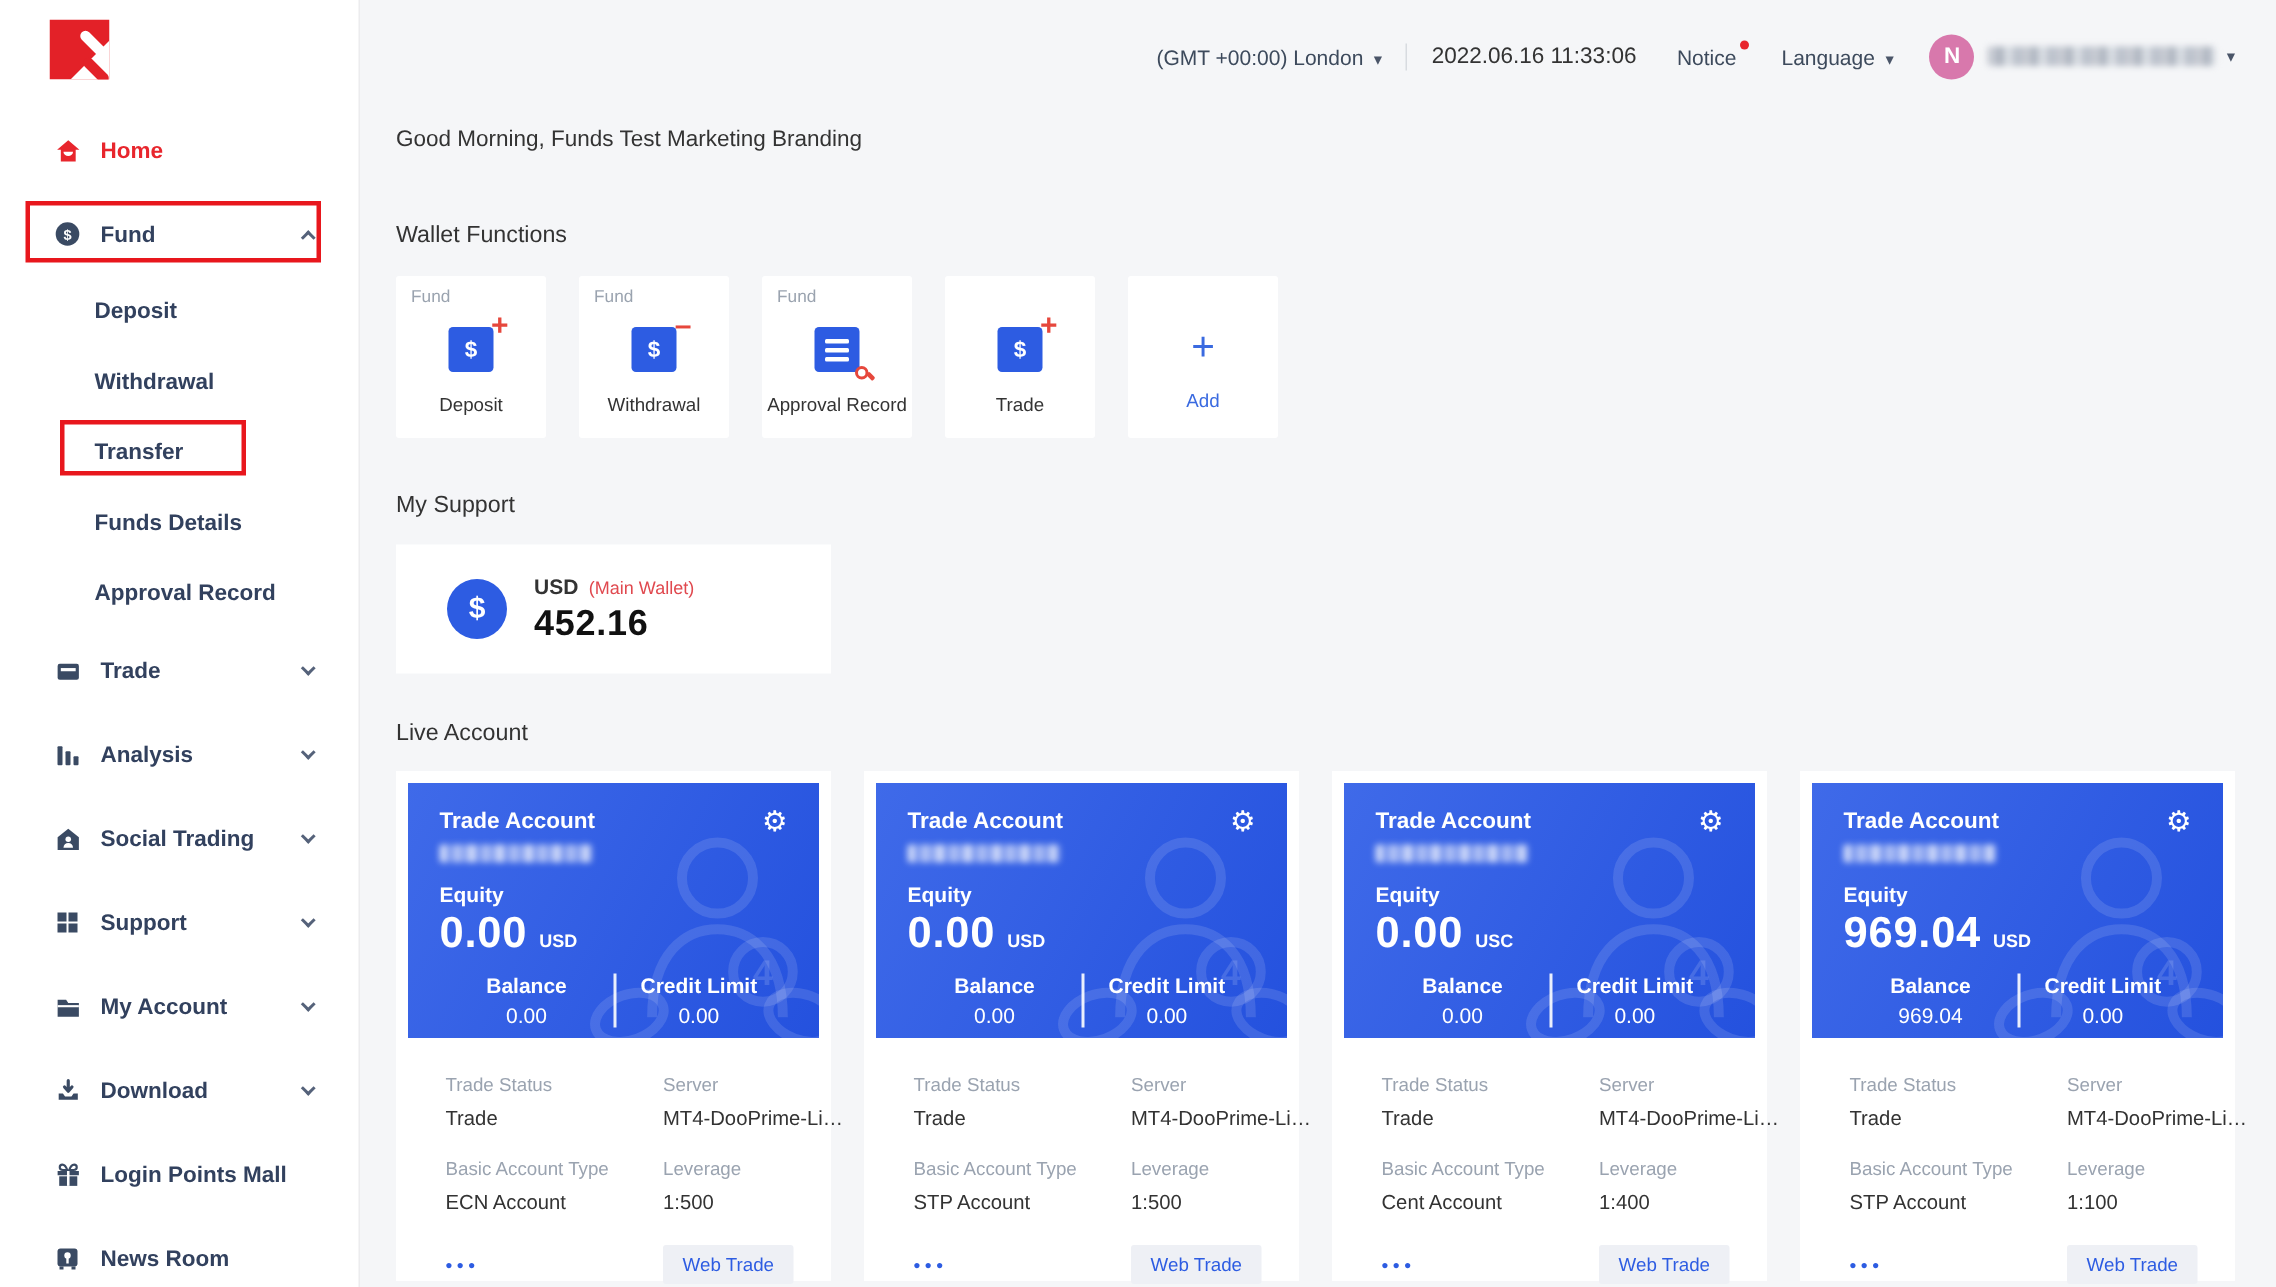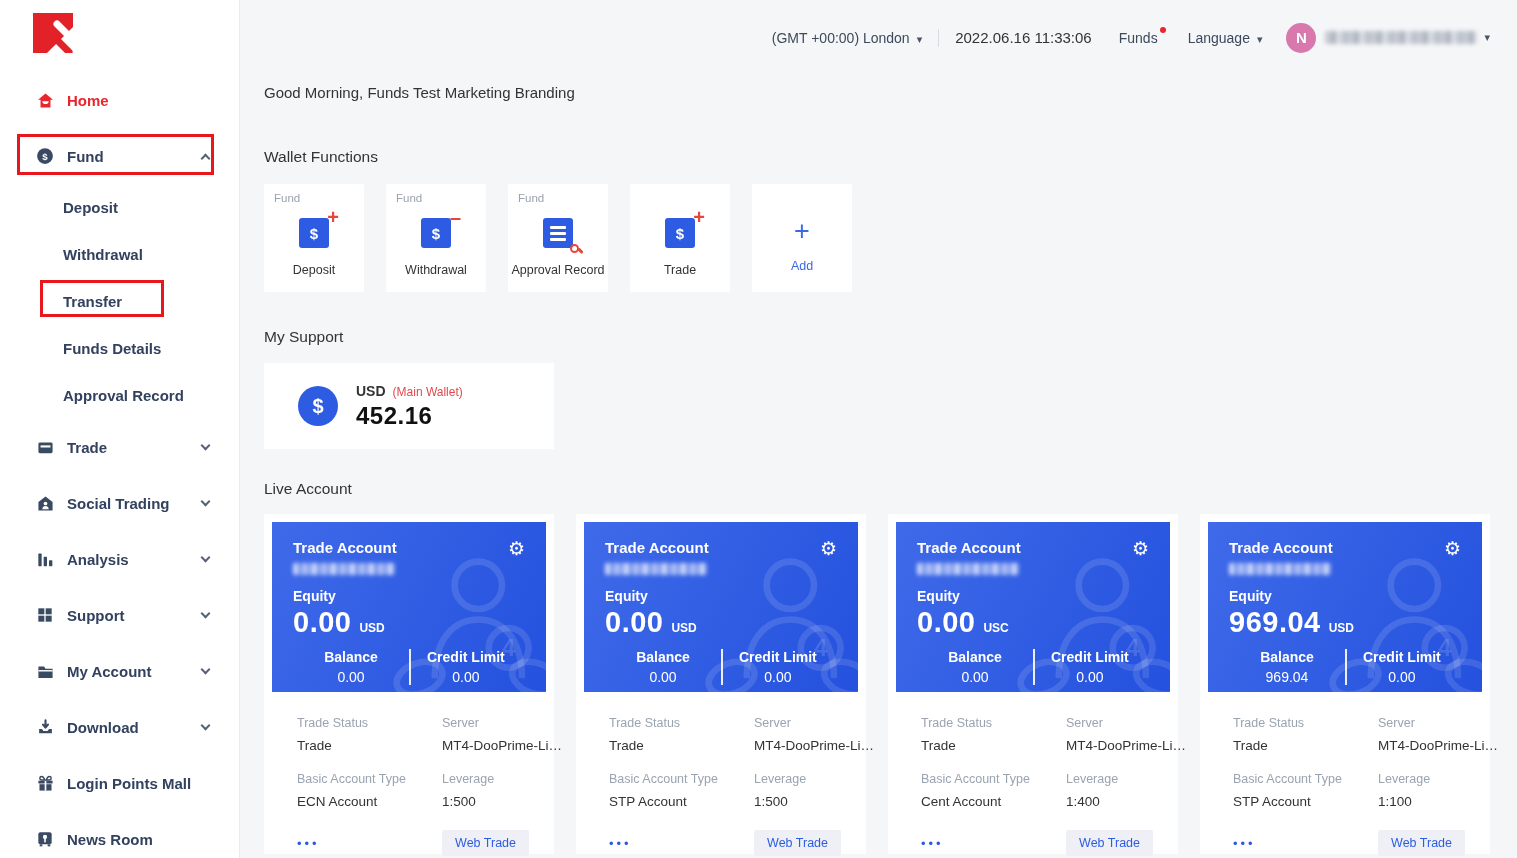--- a/index.html
+++ b/index.html
@@ -153,39 +153,39 @@
             <rect x="2" y="5" width="20" height="15" rx="2" fill="#3a4a63"></rect>
             <rect x="5" y="9" width="14" height="3" fill="#fff"></rect>
           </svg>
       </span>
       <span class="lbl">Trade</span>
       <span class="cv"></span>
     </div>
 
     <div class="mi">
       <span class="ico">
+        <svg width="16" height="17" viewBox="0 0 24 24">
+            <rect x="2" y="3" width="5" height="19" rx="1" fill="#3a4a63"></rect>
+            <rect x="10" y="8" width="5" height="14" rx="1" fill="#3a4a63"></rect>
+            <rect x="18" y="13" width="5" height="9" rx="1" fill="#3a4a63"></rect>
+          </svg>
+      </span>
+      <span class="lbl">Analysis</span>
+      <span class="cv"></span>
+    </div>
+
+    <div class="mi">
+      <span class="ico">
         <svg width="17" height="17" viewBox="0 0 24 24">
             <path d="M12 2 2 10v12h20V10z" fill="#3a4a63"></path>
             <circle cx="12" cy="12" r="2.6" fill="#fff"></circle>
             <path d="M7.5 20c0-3 2-4.5 4.5-4.5s4.5 1.5 4.5 4.5z" fill="#fff"></path>
           </svg>
       </span>
       <span class="lbl">Social Trading</span>
-      <span class="cv"></span>
-    </div>
-
-    <div class="mi">
-      <span class="ico">
-        <svg width="16" height="17" viewBox="0 0 24 24">
-            <rect x="2" y="3" width="5" height="19" rx="1" fill="#3a4a63"></rect>
-            <rect x="10" y="8" width="5" height="14" rx="1" fill="#3a4a63"></rect>
-            <rect x="18" y="13" width="5" height="9" rx="1" fill="#3a4a63"></rect>
-          </svg>
-      </span>
-      <span class="lbl">Analysis</span>
       <span class="cv"></span>
     </div>
 
     <div class="mi">
       <span class="ico">
         <svg width="16" height="16" viewBox="0 0 24 24">
             <rect x="2" y="2" width="9" height="9" fill="#3a4a63"></rect>
             <rect x="13" y="2" width="9" height="9" fill="#3a4a63"></rect>
             <rect x="2" y="13" width="9" height="9" fill="#3a4a63"></rect>
             <rect x="13" y="13" width="9" height="9" fill="#3a4a63"></rect>
@@ -250,21 +250,21 @@
 <div class="content">
 
   <div class="topbar">
     <div class="tz">
       <span>(GMT +00:00) London</span>
       <span class="caret">▾</span>
     </div>
     <div class="tdiv"></div>
     <div class="dt">2022.06.16 11:33:06</div>
     <div class="notice">
-      <span>Funds</span>
+      <span>Notice</span>
       <span class="ndot"></span>
     </div>
     <div class="lang">
       <span>Language</span>
       <span class="caret">▾</span>
     </div>
     <div class="userbox">
       <span class="avatar">N</span>
       <span class="blur-chip uname"></span>
       <span class="caret">▾</span>

